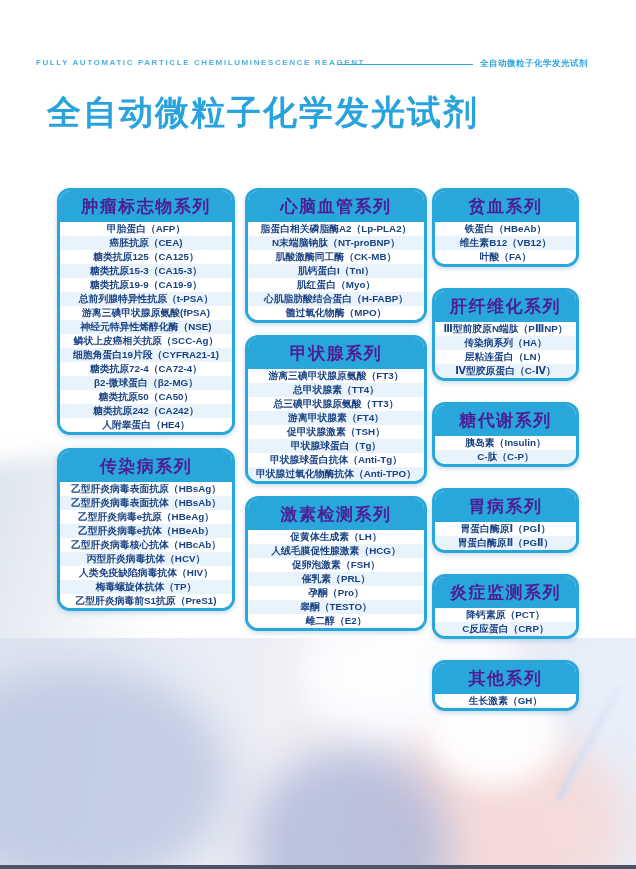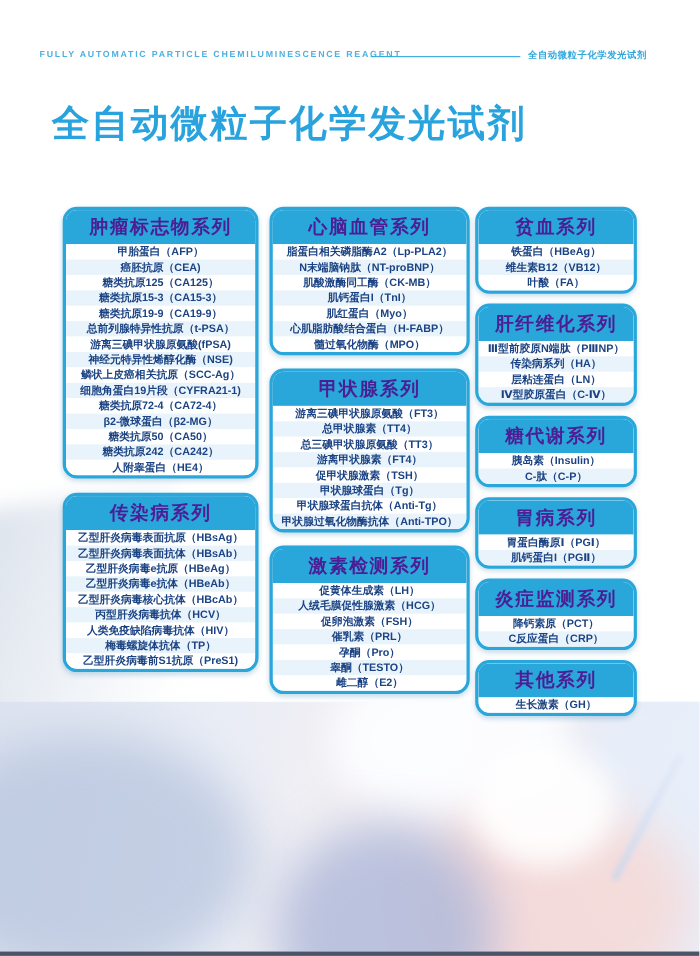--- a/index.html
+++ b/index.html
@@ -28,42 +28,42 @@
   .blob-right-light{left:520px;top:-20px;width:220px;height:280px;background:rgba(232,238,249,0.9);filter:blur(14px);}
   .blob-bright{left:430px;top:40px;width:130px;height:110px;background:rgba(255,255,255,0.9);filter:blur(12px);}
   .pipette{
     position:absolute;left:585px;top:40px;width:7px;height:130px;
     background:linear-gradient(180deg,rgba(226,234,248,0.95),rgba(203,214,236,0.8));
     transform:rotate(28deg);filter:blur(2.5px);border-radius:4px;
   }
   .bottom-bar{position:absolute;left:0;bottom:0;width:636px;height:4px;background:#4c5468;z-index:3;}
 
   
-  .topbar{position:absolute;left:0;top:43px;width:636px;height:16px;z-index:2;}
+  .topbar{position:absolute;left:0;top:56px;width:636px;height:16px;z-index:2;}
   .topbar-left{
     position:absolute;left:36px;top:2px;
     font-size:8px;font-weight:bold;letter-spacing:1.6px;color:#4fb0e2;
   }
   .topbar-rule{position:absolute;left:337px;top:8px;width:136px;height:0;border-top:1.5px solid #2ea7dd;}
   .topbar-right{
     position:absolute;left:480px;top:2px;
     font-size:8.5px;font-weight:bold;letter-spacing:0.5px;color:#2ea7dd;
   }
 
   
   .page-title{
     position:absolute;left:47px;top:90px;z-index:2;
     font-size:34px;font-weight:bold;letter-spacing:2px;color:#29a3dd;
   }
 
   
   .col{position:absolute;top:188px;display:flex;flex-direction:column;z-index:2;}
   .col-1{left:57px;width:178px;gap:13px;}
   .col-2{left:245px;width:182px;gap:12px;}
-  .col-3{left:432px;width:147px;gap:9px;}
+  .col-3{left:432px;width:147px;gap:21px;}
 
   .card{
     border:3px solid #29a6da;border-radius:13px;background:#ffffff;overflow:hidden;
     box-shadow:0 2px 5px rgba(40,120,170,0.25);
   }
   .card-header{
     background:#29a6da;color:#4c1d95;text-align:center;
     font-size:17px;font-weight:bold;letter-spacing:1.5px;
     height:31px;line-height:31px;
   }
@@ -160,40 +160,40 @@
         <div class="card-row">促卵泡激素（FSH）</div>
         <div class="card-row alt">催乳素（PRL）</div>
         <div class="card-row">孕酮（Pro）</div>
         <div class="card-row alt">睾酮（TESTO）</div>
         <div class="card-row">雌二醇（E2）</div>
       </div>
     </div>
   <div class="col col-3">
       <div class="card">
         <div class="card-header">贫血系列</div>
-        <div class="card-row">铁蛋白（HBeAg）</div>
+        <div class="card-row">铁蛋白（HBeAb）</div>
         <div class="card-row alt">维生素B12（VB12）</div>
         <div class="card-row">叶酸（FA）</div>
       </div>
       <div class="card">
         <div class="card-header">肝纤维化系列</div>
         <div class="card-row">Ⅲ型前胶原N端肽（PⅢNP）</div>
         <div class="card-row alt">传染病系列（HA）</div>
         <div class="card-row">层粘连蛋白（LN）</div>
         <div class="card-row alt">Ⅳ型胶原蛋白（C-Ⅳ）</div>
       </div>
       <div class="card">
         <div class="card-header">糖代谢系列</div>
         <div class="card-row">胰岛素（Insulin）</div>
         <div class="card-row alt">C-肽（C-P）</div>
       </div>
       <div class="card">
         <div class="card-header">胃病系列</div>
         <div class="card-row">胃蛋白酶原Ⅰ（PGⅠ）</div>
-        <div class="card-row alt">肌钙蛋白I（PGⅡ）</div>
+        <div class="card-row alt">胃蛋白酶原Ⅱ（PGⅡ）</div>
       </div>
       <div class="card">
         <div class="card-header">炎症监测系列</div>
         <div class="card-row">降钙素原（PCT）</div>
         <div class="card-row alt">C反应蛋白（CRP）</div>
       </div>
       <div class="card">
         <div class="card-header">其他系列</div>
         <div class="card-row">生长激素（GH）</div>
       </div>

